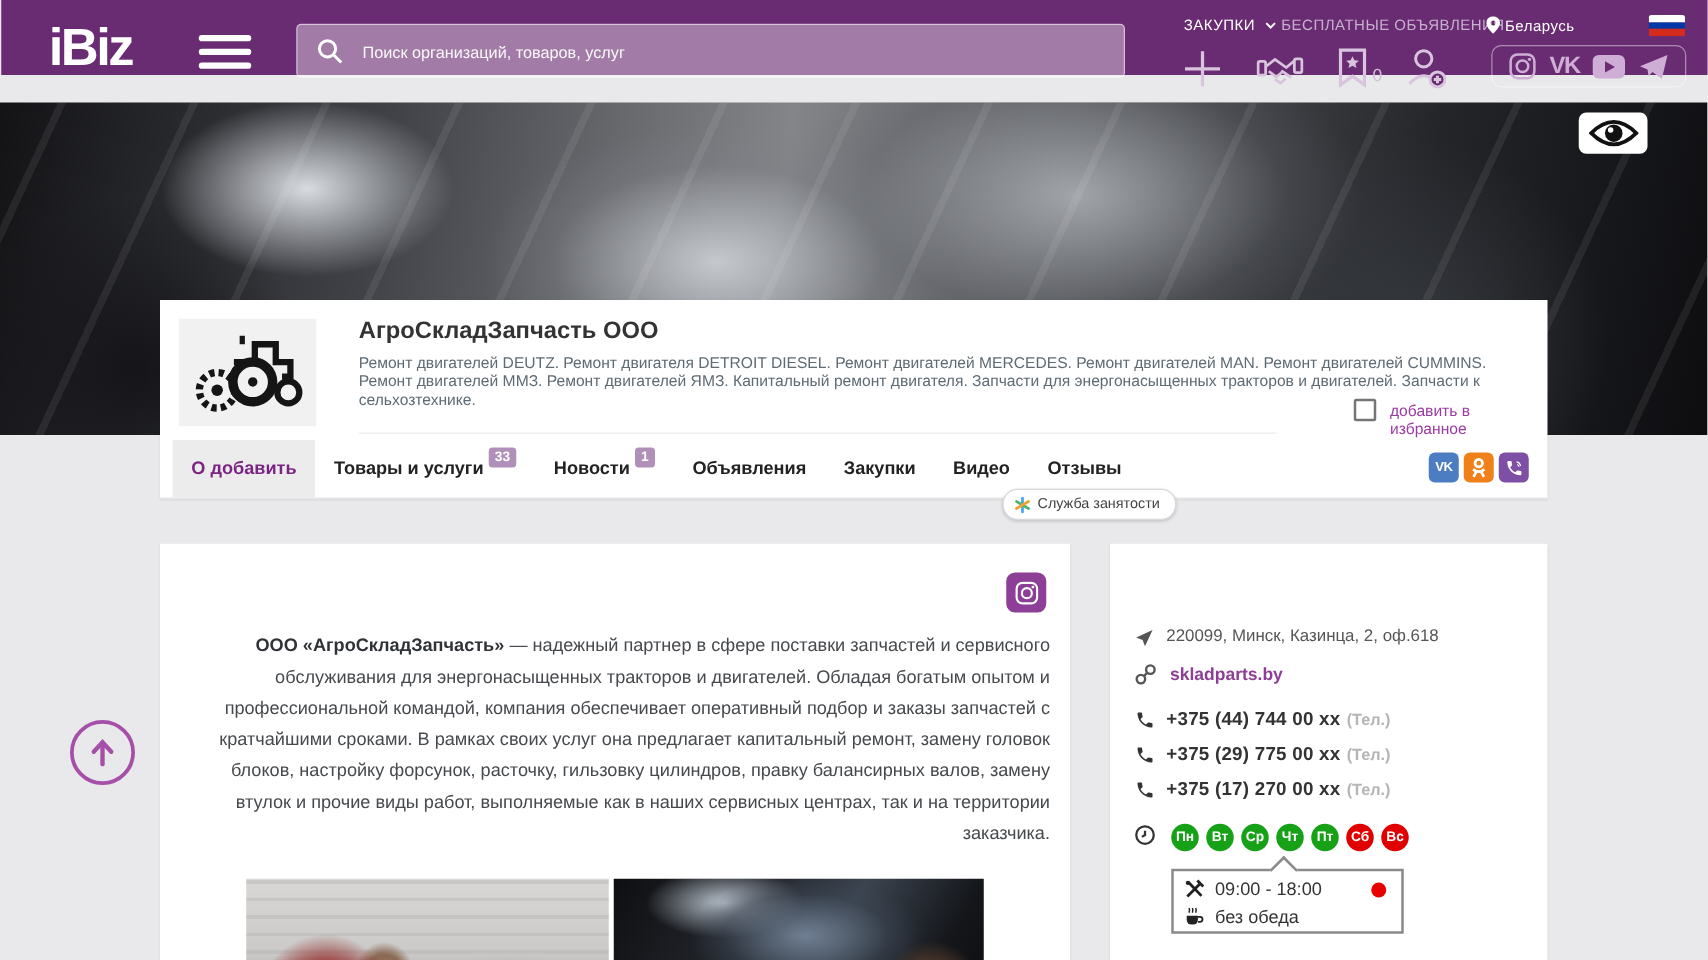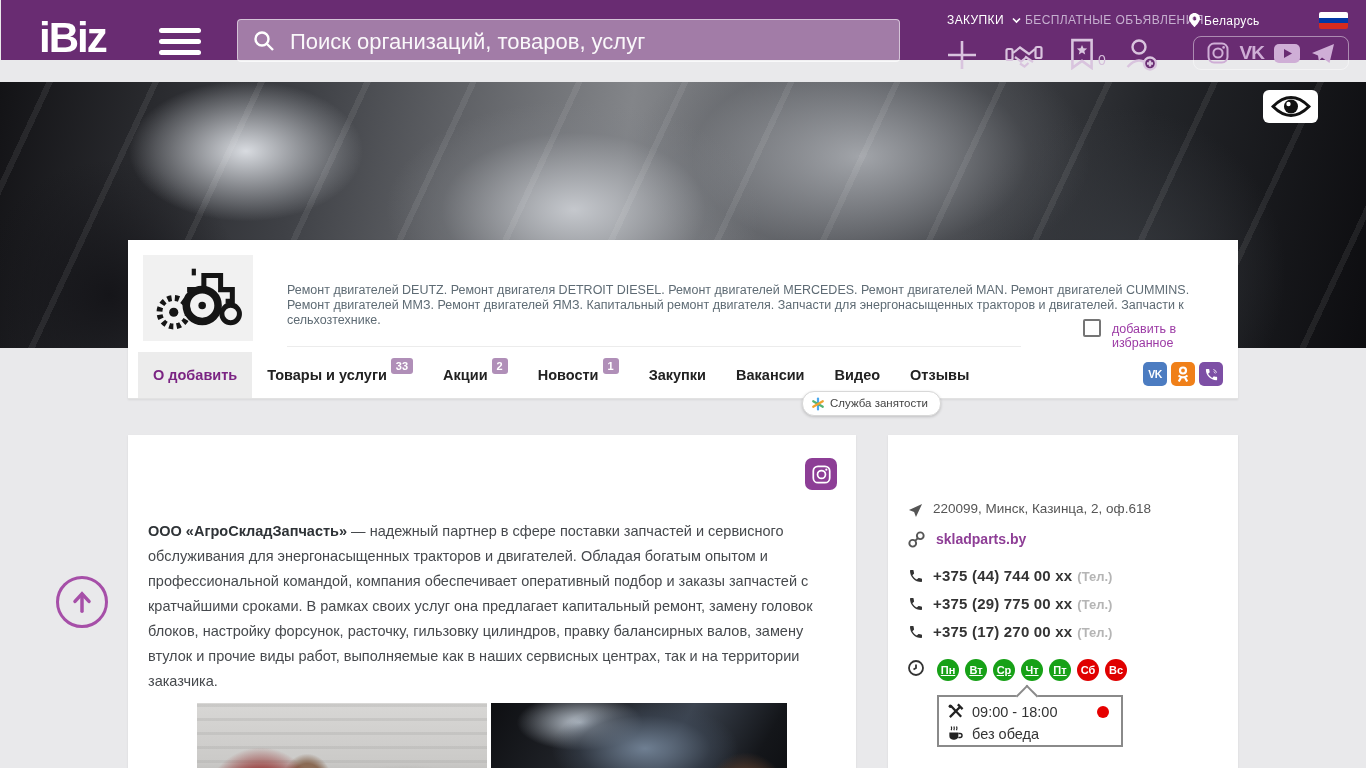--- a/index.html
+++ b/index.html
@@ -11,21 +11,21 @@
 
   
   .header{position:absolute;left:1px;top:0;width:1366px;height:60px;background:#692c72;z-index:30;}
   .logo{position:absolute;left:38px;top:14px;font-size:42px;font-weight:800;color:#fff;letter-spacing:-2px;cursor:pointer;}
   .burger{position:absolute;left:158px;top:28px;width:42px;height:27px;cursor:pointer;}
   .burger span{display:block;height:5px;background:#fff;border-radius:3px;margin-bottom:6px;}
   .search{position:absolute;left:236px;top:19px;width:663px;height:43px;border:1px solid rgba(255,255,255,.55);
     background:rgba(255,255,255,.38);border-radius:4px;box-sizing:border-box;}
   .search svg{position:absolute;left:14px;top:9px;}
   .search input{position:absolute;left:50px;top:0;width:595px;height:41px;background:transparent;border:none;outline:none;
-    color:#fef9c3;font-size:22px;font-family:"Liberation Sans",sans-serif;}
+    color:#fef9c3;font-size:13px;font-family:"Liberation Sans",sans-serif;}
   .search input::placeholder{color:#fff;opacity:.95;}
   .toplink{position:absolute;top:13px;font-size:12px;letter-spacing:.4px;color:#fff;cursor:pointer;white-space:nowrap;}
   .toplink.dim{color:#c6afcf;}
   .flag{position:absolute;left:1318px;top:12px;width:29px;height:17px;border-radius:2px;overflow:hidden;cursor:pointer;}
   .flag div{height:33.33%;}
   .hicon{position:absolute;top:38px;cursor:pointer;}
   .favcount{position:absolute;left:1097px;top:52px;color:#d5bdda;font-size:14px;}
   .socialbox{position:absolute;left:1192px;top:36px;width:156px;height:34px;border:1px solid rgba(255,255,255,.45);
     border-radius:8px;display:flex;align-items:center;justify-content:space-around;padding:0 8px;box-sizing:border-box;}
   .vk-txt{color:#cfaed6;font-weight:800;font-size:19px;letter-spacing:-1px;cursor:pointer;}
@@ -73,21 +73,21 @@
   .tooltip svg{position:absolute;left:8px;top:5px;}
 
   
   .scrolltop{position:absolute;left:56px;top:576px;width:52px;height:52px;border:3px solid #a64fa8;border-radius:50%;
     box-sizing:border-box;display:flex;align-items:center;justify-content:center;cursor:pointer;}
 
   
   .content{position:absolute;left:128px;top:435px;width:728px;height:356px;}
   .insta-badge{position:absolute;left:677px;top:23px;width:32px;height:32px;background:#8d3e96;border-radius:7px;
     display:flex;align-items:center;justify-content:center;cursor:pointer;}
-  .about{position:absolute;left:20px;top:84px;width:692px;font-size:14.5px;line-height:25px;color:#46494d;}
+  .about{position:absolute;left:20px;top:70px;width:692px;font-size:14.5px;line-height:25px;color:#46494d;text-align:right;}
   .about b{color:#2f3337;}
   .photos{position:absolute;left:0;top:268px;width:728px;display:flex;justify-content:center;gap:4px;}
   .photo{height:130px;}
   .photo1{width:290px;background:
       radial-gradient(90px 110px at 22% 95%, #a5201f 0%, #8f1d1c 45%, transparent 72%),
       radial-gradient(34px 40px at 38% 62%, #a07860 0%, #8a6a54 50%, transparent 75%),
       radial-gradient(150px 60px at 72% 80%, #8a8a86 0%, transparent 70%),
       repeating-linear-gradient(0deg, rgba(160,160,158,.25) 0 3px, transparent 3px 14px),
       linear-gradient(180deg,#d8d7d5 0%,#cbcac8 45%,#a5a4a2 75%,#8b8a8c 100%);}
   .photo2{width:296px;background:
@@ -101,21 +101,21 @@
   .sb-title{position:absolute;left:20px;top:20px;font-size:17.5px;font-weight:bold;color:#222;}
   .row-ic{position:absolute;left:20px;}
   .addr{position:absolute;left:45px;top:66px;font-size:13.5px;color:#555;}
   .site{position:absolute;left:48px;top:96px;font-size:14px;font-weight:bold;color:#8e3e96;cursor:pointer;}
   .phone-num{font-size:15px;color:#333;font-weight:bold;letter-spacing:.2px;}
   .phone-type{font-size:13px;color:#b5b5b5;margin-left:5px;font-weight:bold;}
   .phone-row{position:absolute;left:45px;}
   .days{position:absolute;left:49px;top:656px0;display:flex;gap:6px;}
   .day{width:22px;height:22px;border-radius:50%;color:#fff;font-size:11px;font-weight:bold;
     display:flex;align-items:center;justify-content:center;cursor:pointer;}
-  .day.open{background:#17a117;text-decoration:underline;}
+  .day.open{background:#17a117;}
   .day.closed{background:#e00000;}
   .popover{position:absolute;left:49px;top:260px;width:186px;height:52px;background:#fff;border:2px solid #8a8a8a;box-sizing:border-box;}
   .popover .tip{position:absolute;left:80px;top:-9px;width:14px;height:14px;background:#fff;
     border-left:2px solid #8a8a8a;border-top:2px solid #8a8a8a;transform:rotate(45deg);}
   .pop-row{position:absolute;left:8px;display:flex;align-items:center;gap:8px;font-size:14.5px;color:#333;}
   .reddot{position:absolute;right:12px;top:9px;width:12px;height:12px;border-radius:50%;background:#e60000;}
 </style>
 </head>
 <body>
 
@@ -214,46 +214,43 @@
     <svg width="94" height="72" viewBox="0 0 110 86" fill="none" stroke="#151515">
       <circle cx="26" cy="60" r="17" stroke-width="7" stroke-dasharray="5 4"></circle>
       <circle cx="26" cy="60" r="5.5" fill="#151515" stroke="none"></circle>
       <circle cx="60" cy="52" r="19" stroke-width="9"></circle>
         <circle cx="60" cy="52" r="4.5" fill="#151515" stroke="none"></circle>
       <circle cx="94" cy="62" r="10.5" stroke-width="6"></circle>
       <path d="M42 33 h20 v-17 h20 v17 h14 v14 h-8" stroke-width="6"></path>
       <path d="M50 16 v-8" stroke-width="5"></path>
     </svg>
   </div>
+  <h1 class="cname" style="margin:0;">АгроСкладЗапчасть ООО</h1>
   <div class="csum">Ремонт двигателей DEUTZ. Ремонт двигателя DETROIT DIESEL. Ремонт двигателей MERCEDES. Ремонт двигателей MAN. Ремонт двигателей CUMMINS. Ремонт двигателей ММЗ. Ремонт двигателей ЯМЗ. Капитальный ремонт двигателя. Запчасти для энергонасыщенных тракторов и двигателей. Запчасти к сельхозтехнике.</div>
   <div class="cdivider"></div>
   <div class="favbox"></div>
   <div class="favlbl">добавить в избранное</div>
 
   <nav class="tabbar">
     <a class="tab active">
         <span>О добавить</span>
       </a>
     <a class="tab">
         <span>Товары и услуги</span>
         <span class="badge">33</span>
       </a>
     <a class="tab">
-        <span>Акции</span>
-        <span class="badge">2</span>
-      </a>
-    <a class="tab">
         <span>Новости</span>
         <span class="badge">1</span>
       </a>
     <a class="tab">
+        <span>Объявления</span>
+      </a>
+    <a class="tab">
         <span>Закупки</span>
-      </a>
-    <a class="tab">
-        <span>Вакансии</span>
       </a>
     <a class="tab">
         <span>Видео</span>
       </a>
     <a class="tab">
         <span>Отзывы</span>
       </a>
   </nav>
 
   <div class="tsocial">

